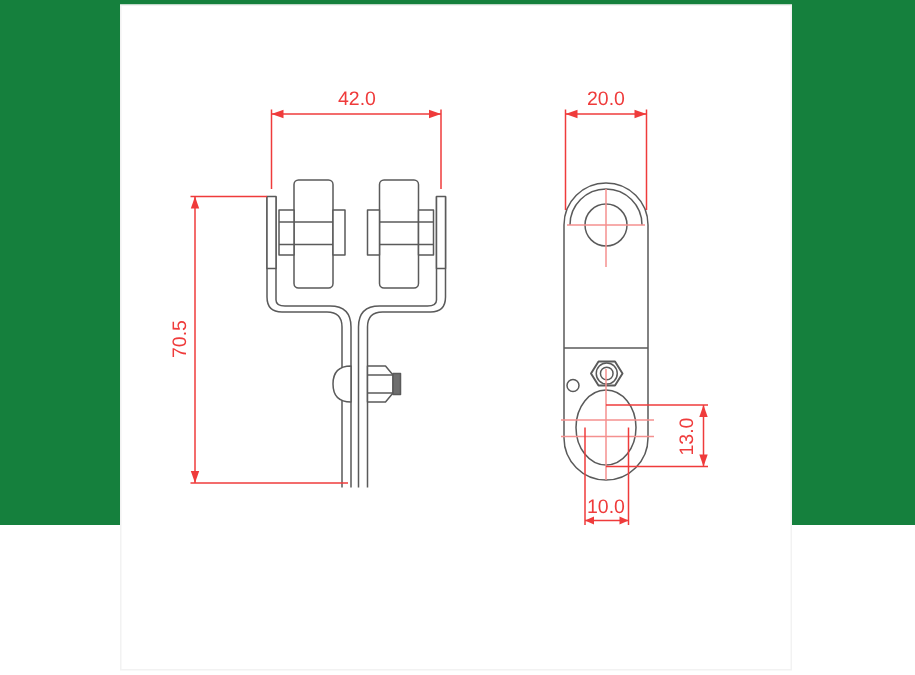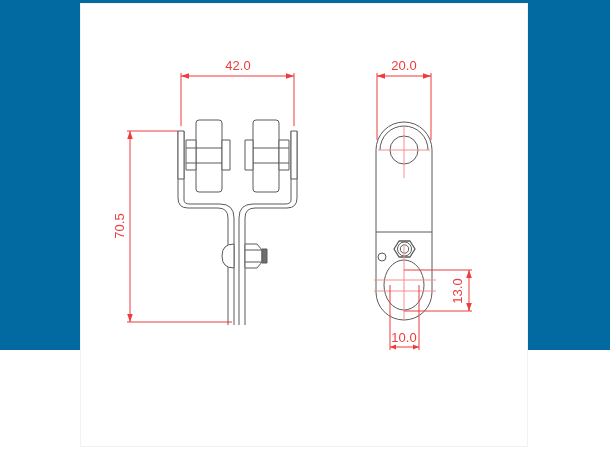--- a/index.html
+++ b/index.html
@@ -1,17 +1,17 @@
 <!DOCTYPE html>
 <html><head>
 <meta charset="utf-8">
 <style>
   html,body{margin:0;padding:0;background:#ffffff;}
   body{width:610px;height:450px;font-family:"Liberation Sans",sans-serif;overflow:hidden;}
-  #stage{position:relative;width:610px;height:350px;background:#0369a1;}
+  #stage{position:relative;width:610px;height:350px;background:#15803d;}
   #frame{position:absolute;left:80px;top:3px;width:448px;height:444px;border:1px solid #f2f2f2;box-sizing:border-box;background:#ffffff;}
   svg{position:absolute;left:0;top:0;}
   .dimtext{font-family:"Liberation Sans",sans-serif;font-size:13px;fill:#ef3b3b;}
 </style>
 </head>
 <body>
 
 <div id="stage">
   <div id="frame"></div>
 

